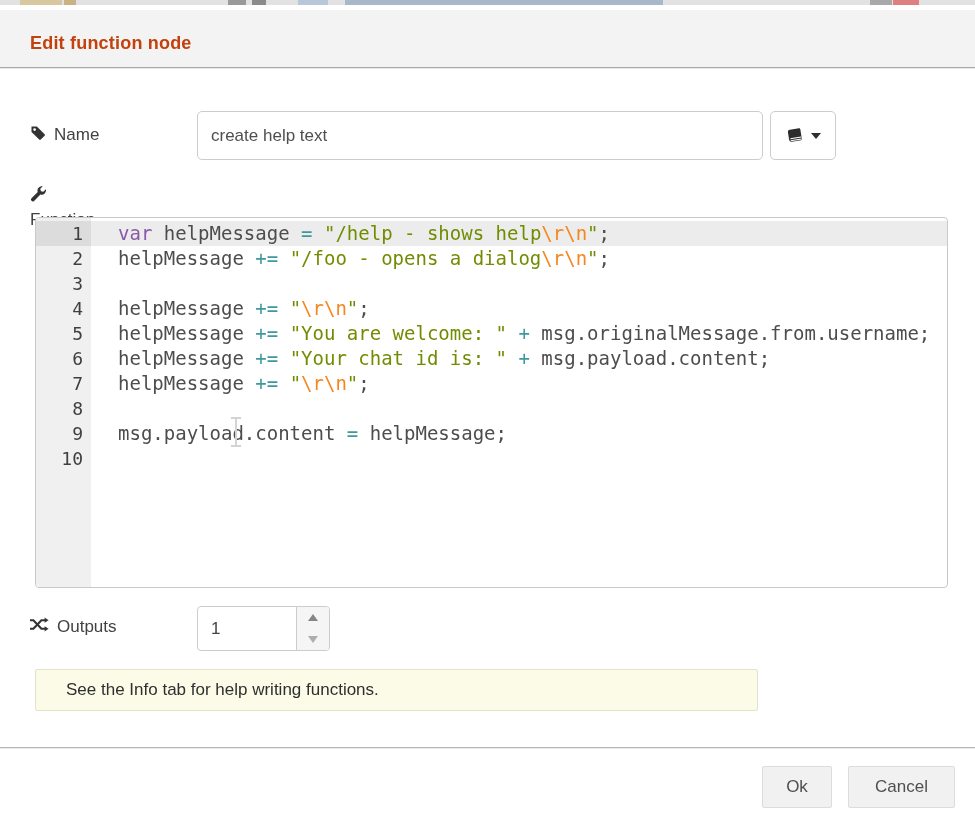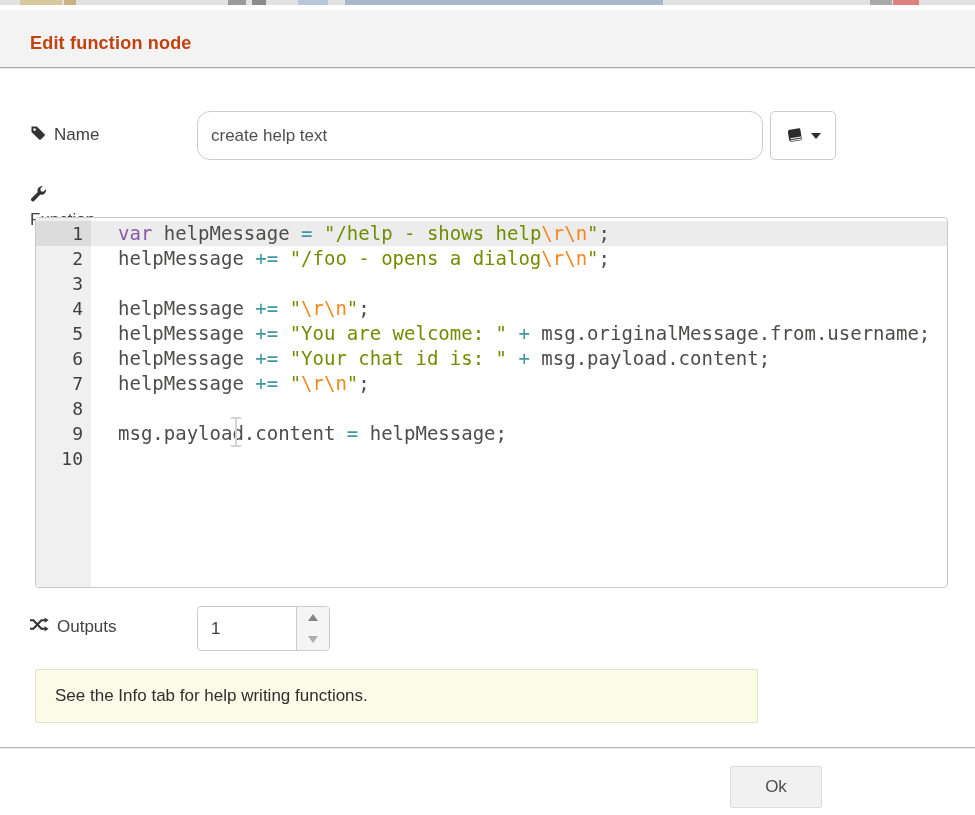--- a/index.html
+++ b/index.html
@@ -22,21 +22,21 @@
     background:var(--header_bg);border-bottom:1px solid #a8a8a8;box-shadow:0 1px 0 #e9e9e9;}
   #dialog-title{position:absolute;left:30px;top:23px;font-size:18px;font-weight:bold;color:#c2410c;letter-spacing:.2px;}
 
   .field-label{position:absolute;display:flex;align-items:flex-start;gap:8px;font-size:17px;color:#424242;}
   #name-label{left:30px;top:120px;}
   #function-label{left:30px;top:180px;flex-direction:column;}
   #outputs-label{left:30px;top:612px;}
   .icon{display:inline-flex;align-items:center;justify-content:center;}
 
   #name-input{position:absolute;left:197px;top:106px;width:566px;height:49px;
-    border:1px solid #ccc;border-radius:13px;padding:0 13px;font-size:17px;color:#4f4f4f;
+    border:1px solid #ccc;border-radius:5px;padding:0 13px;font-size:17px;color:#4f4f4f;
     font-family:"Liberation Sans",sans-serif;outline:none;background:#fff;}
 
   #library-button{position:absolute;left:770px;top:106px;width:66px;height:49px;background:#fff;
     border:1px solid #ccc;border-radius:5px;display:flex;align-items:center;justify-content:center;gap:7px;cursor:pointer;}
   .caret-down{width:0;height:0;border-left:5px solid transparent;border-right:5px solid transparent;border-top:6px solid #2e2e2e;}
 
   
   #code-editor{position:absolute;left:35px;top:212px;width:913px;height:371px;background:#fff;
     border:1px solid #c9c9c9;border-radius:4px;overflow:hidden;display:flex;}
   #editor-gutter{width:55px;background:var(--gutter_bg);padding-top:3px;flex:none;}
@@ -61,29 +61,29 @@
     border:1px solid #ccc;border-radius:4px;background:#fff;}
   #outputs-input{position:absolute;left:0;top:0;width:96px;height:43px;border:none;outline:none;
     padding:0 0 0 13px;font-size:17px;color:#444;font-family:"Liberation Sans",sans-serif;background:transparent;}
   #spinner-buttons{position:absolute;right:0;top:0;width:33px;height:100%;
     border-left:1px solid #ccc;background:#f5f5f5;border-radius:0 3px 3px 0;}
   .spin-btn{position:absolute;left:0;width:100%;height:50%;display:flex;align-items:center;justify-content:center;cursor:pointer;}
   #spinner-up{top:0;} #spinner-down{bottom:0;}
   .tri-up{width:0;height:0;border-left:5px solid transparent;border-right:5px solid transparent;border-bottom:7px solid #858585;}
   .tri-down{width:0;height:0;border-left:5px solid transparent;border-right:5px solid transparent;border-top:7px solid #aeaeae;}
 
-  #info-tip{position:absolute;left:35px;top:664px;width:723px;height:54px;background:var(--info_bg);
-    border:1px solid #e3e3c8;border-radius:2px;display:flex;align-items:center;padding-left:19px;
+  #info-tip{position:absolute;left:35px;top:664px;width:723px;height:42px;background:var(--info_bg);
+    border:1px solid #e3e3c8;border-radius:2px;display:flex;align-items:center;padding-left:30px;
     font-size:17px;color:#2f2f2f;}
 
   #footer-divider{position:absolute;left:0;top:742px;width:975px;height:1px;background:#b4b4b4;box-shadow:0 1px 0 #ededed;}
 
   .dlg-btn{position:absolute;top:761px;height:42px;background:var(--button_bg);border:1px solid #dcdcdc;
     border-radius:2px;font-size:17px;color:#4f4f4f;font-family:"Liberation Sans",sans-serif;cursor:pointer;}
-  #ok-button{left:730px;width:92px;}
+  #ok-button{left:762px;width:70px;}
   #cancel-button{left:848px;width:107px;}
 </style>
 </head>
 <body>
 
 <div id="app">
 
   <div id="backdrop-strip">
       <div style="position: absolute; top: 0px; height: 100%; left: 20px; width: 42px; background: rgb(216, 200, 160);"></div>
       <div style="position: absolute; top: 0px; height: 100%; left: 64px; width: 12px; background: rgb(201, 178, 132);"></div>
@@ -187,15 +187,16 @@
       </div>
     </div>
 
     <div id="info-tip">
       <span>See the Info tab for help writing functions.</span>
     </div>
 
     <div id="footer-divider"></div>
 
     <button class="dlg-btn" id="ok-button">Ok</button>
+    <button class="dlg-btn" id="cancel-button">Cancel</button>
 
   </div>
 </div>
 
 </body></html>

